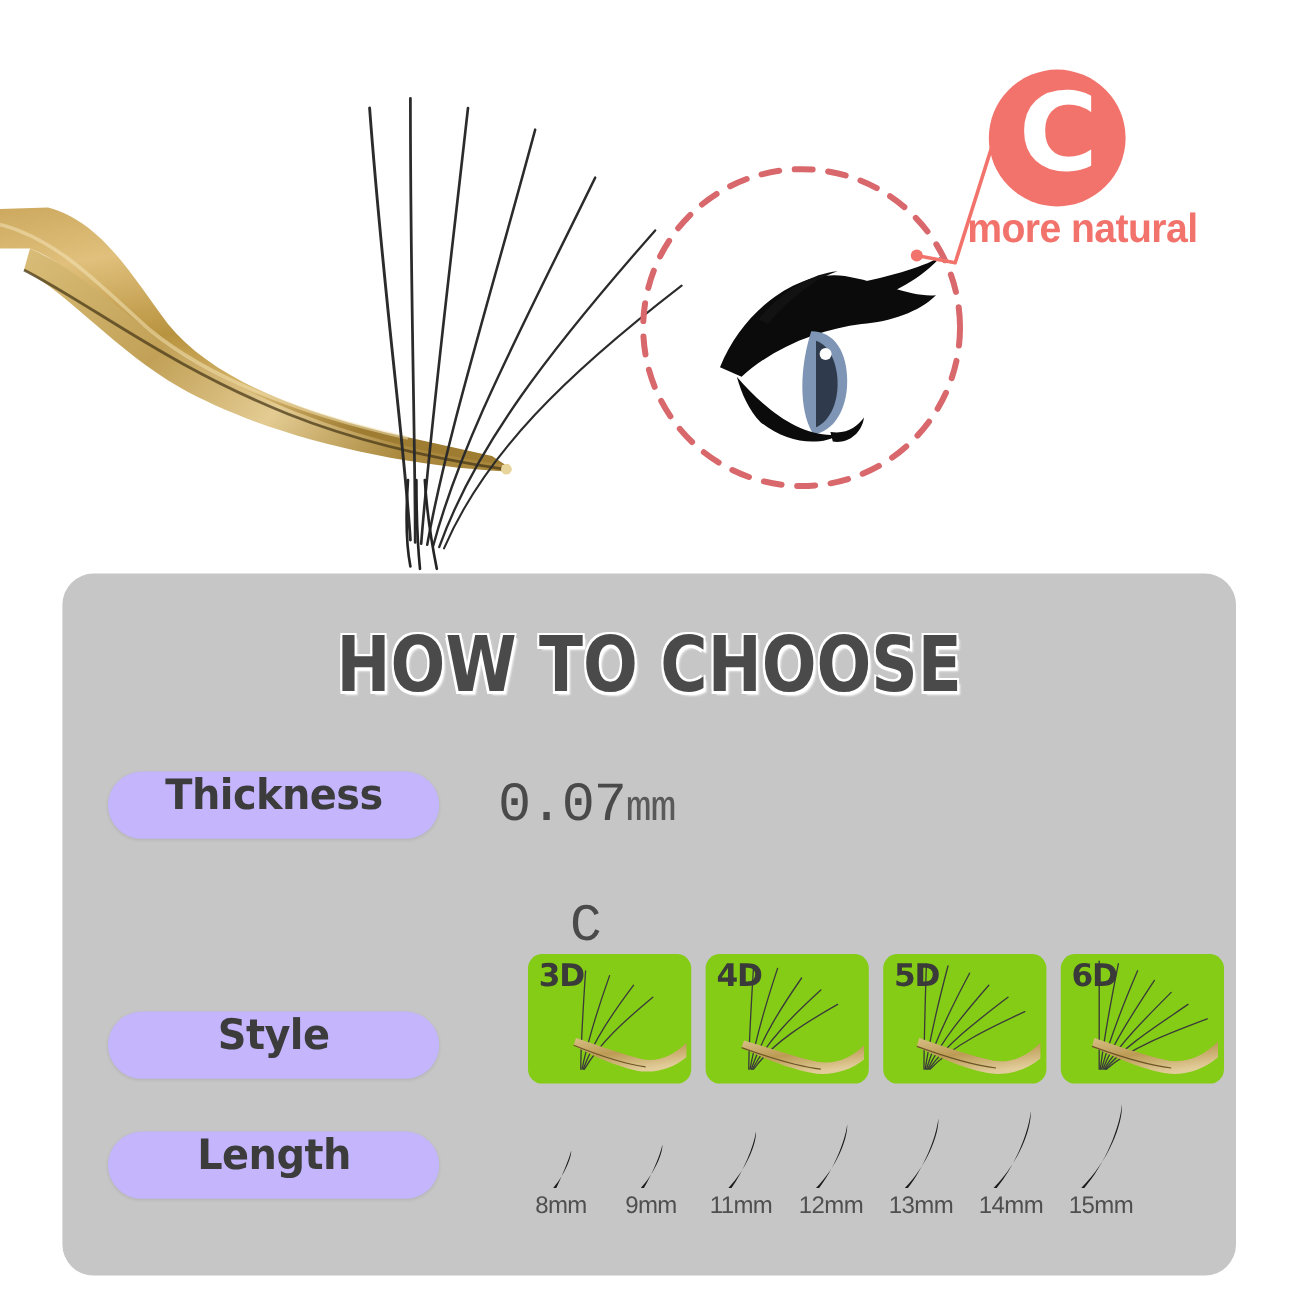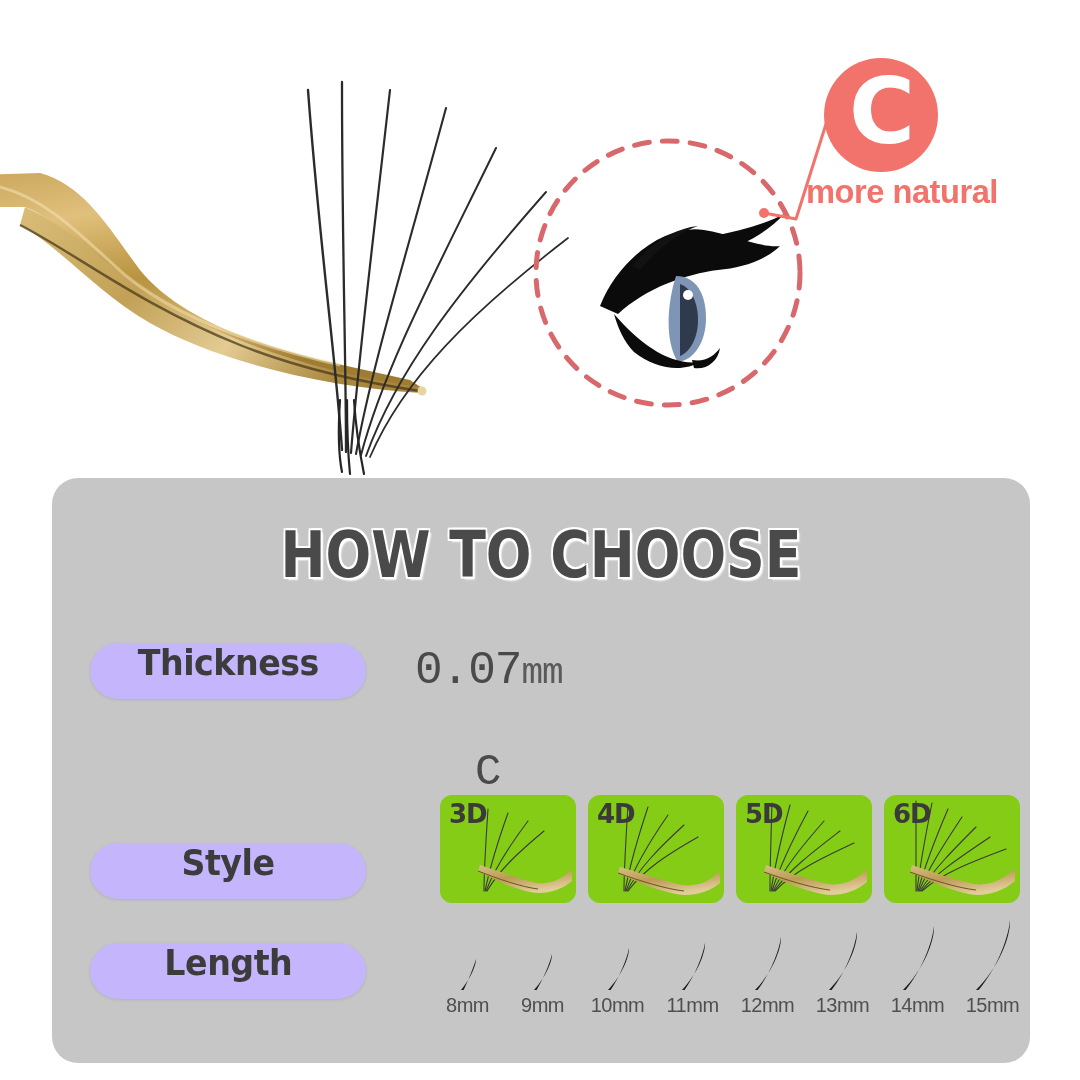--- a/index.html
+++ b/index.html
@@ -427,30 +427,20 @@
               <svg width="27" height="43" viewBox="0 0 27 43">
                 <path d="M 5,41 C 16.92,28.08 23.38,11.7 23,5
        C 20.779999999999998,14.899999999999999 13.920000000000002,30.479999999999997 7.6,41
        Z" fill="#1C1C1C"></path>
               </svg>
             </div>
             <div class="length-label">9mm</div>
           </div>
           <div class="length-item">
             <div class="lash-svg-wrap">
-              <svg width="30" height="49" viewBox="0 0 30 49">
-                <path d="M 5,47 C 18.96,32.4 26.44,13.5 26,5
-       C 23.84,16.7 15.96,34.8 7.6,47
-       Z" fill="#1C1C1C"></path>
-              </svg>
-            </div>
-            <div class="length-label">10mm</div>
-          </div>
-          <div class="length-item">
-            <div class="lash-svg-wrap">
               <svg width="32" height="54" viewBox="0 0 32 54">
                 <path d="M 5,52 C 20.32,36 28.48,15 28,5
        C 25.88,18.2 17.32,38.4 7.6,52
        Z" fill="#1C1C1C"></path>
               </svg>
             </div>
             <div class="length-label">11mm</div>
           </div>
           <div class="length-item">
             <div class="lash-svg-wrap">

